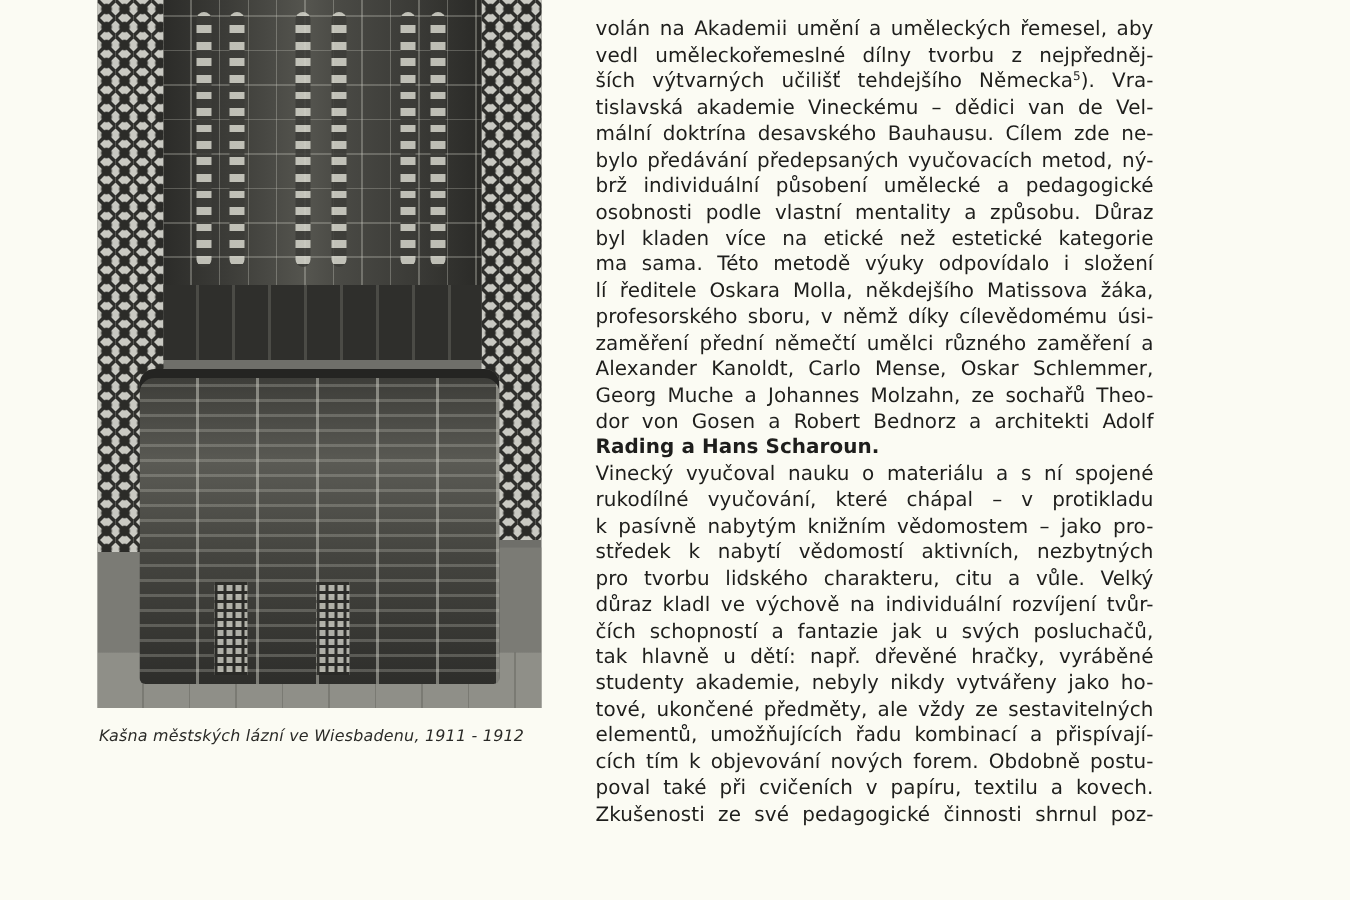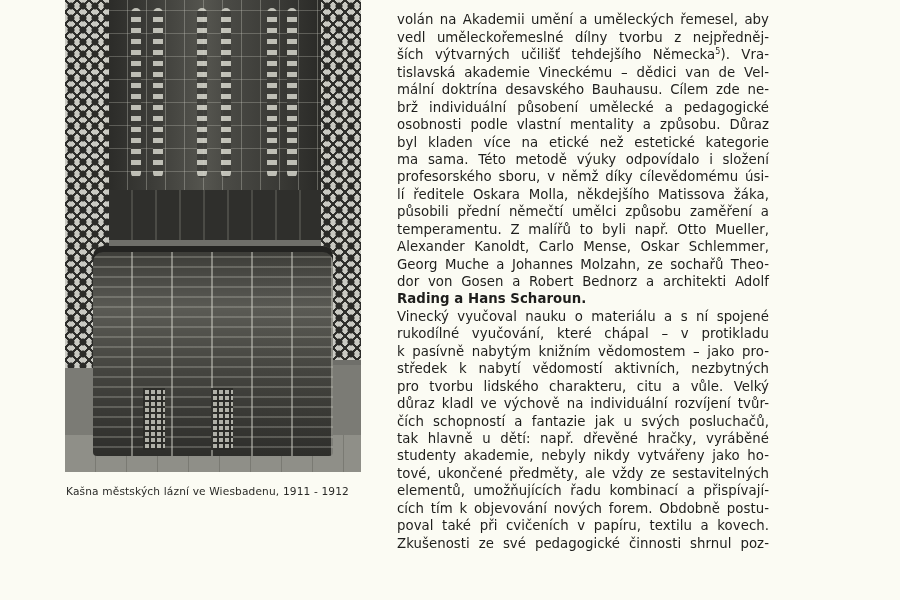--- a/index.html
+++ b/index.html
@@ -117,20 +117,21 @@
   .photo > .basin, .photo > .grate { z-index: 2; }
 
   .caption {
     position: absolute;
     left: 66px;
     top: 485px;
     font-size: 10.6px;
     letter-spacing: 0.15px;
     color: #2a2a27;
     white-space: nowrap;
+    font-style: italic;
   }
 
   
   .column {
     position: absolute;
     left: 397px;
     top: -6px;
     width: 372px;
   }
   .line {
@@ -179,28 +180,28 @@
 
   <div class="caption">Kašna městských lázní ve Wiesbadenu, 1911 - 1912</div>
 
   <div class="column">
     <span class="line" style="color:transparent">&nbsp;</span>
     <span class="line">volán na Akademii umění a uměleckých řemesel, aby</span>
     <span class="line">vedl uměleckořemeslné dílny tvorbu z nejpředněj-</span>
     <span class="line"><span>ších výtvarných učilišť tehdejšího Německa</span><sup class="fn">5</sup><span>). Vra-</span></span>
     <span class="line">tislavská akademie Vineckému – dědici van de Vel-</span>
     <span class="line">mální doktrína desavského Bauhausu. Cílem zde ne-</span>
+    <span class="line">bylo předávání předepsaných vyučovacích metod, ný-</span>
     <span class="line">brž individuální působení umělecké a pedagogické</span>
     <span class="line">osobnosti podle vlastní mentality a způsobu. Důraz</span>
     <span class="line">byl kladen více na etické než estetické kategorie</span>
     <span class="line">ma sama. Této metodě výuky odpovídalo i složení</span>
+    <span class="line">lí ředitele Oskara Molla, někdejšího Matissova žáka,</span>
     <span class="line">profesorského sboru, v němž díky cílevědomému úsi-</span>
-    <span class="line">lí ředitele Oskara Molla, někdejšího Matissova žáka,</span>
-    <span class="line">působili přední němečtí umělci způsobu zaměření a</span>
-    <span class="line">temperamentu. Z malířů to byli např. Otto Mueller,</span>
+    <span class="line">zaměření přední němečtí umělci různého zaměření a</span>
     <span class="line">Alexander Kanoldt, Carlo Mense, Oskar Schlemmer,</span>
     <span class="line">Georg Muche a Johannes Molzahn, ze sochařů Theo-</span>
     <span class="line">dor von Gosen a Robert Bednorz a architekti Adolf</span>
     <span class="line last">Rading a Hans Scharoun.</span>
     <span class="line">Vinecký vyučoval nauku o materiálu a s ní spojené</span>
     <span class="line">rukodílné vyučování, které chápal – v protikladu</span>
     <span class="line">k pasívně nabytým knižním vědomostem – jako pro-</span>
     <span class="line">středek k nabytí vědomostí aktivních, nezbytných</span>
     <span class="line">pro tvorbu lidského charakteru, citu a vůle. Velký</span>
     <span class="line">důraz kladl ve výchově na individuální rozvíjení tvůr-</span>

